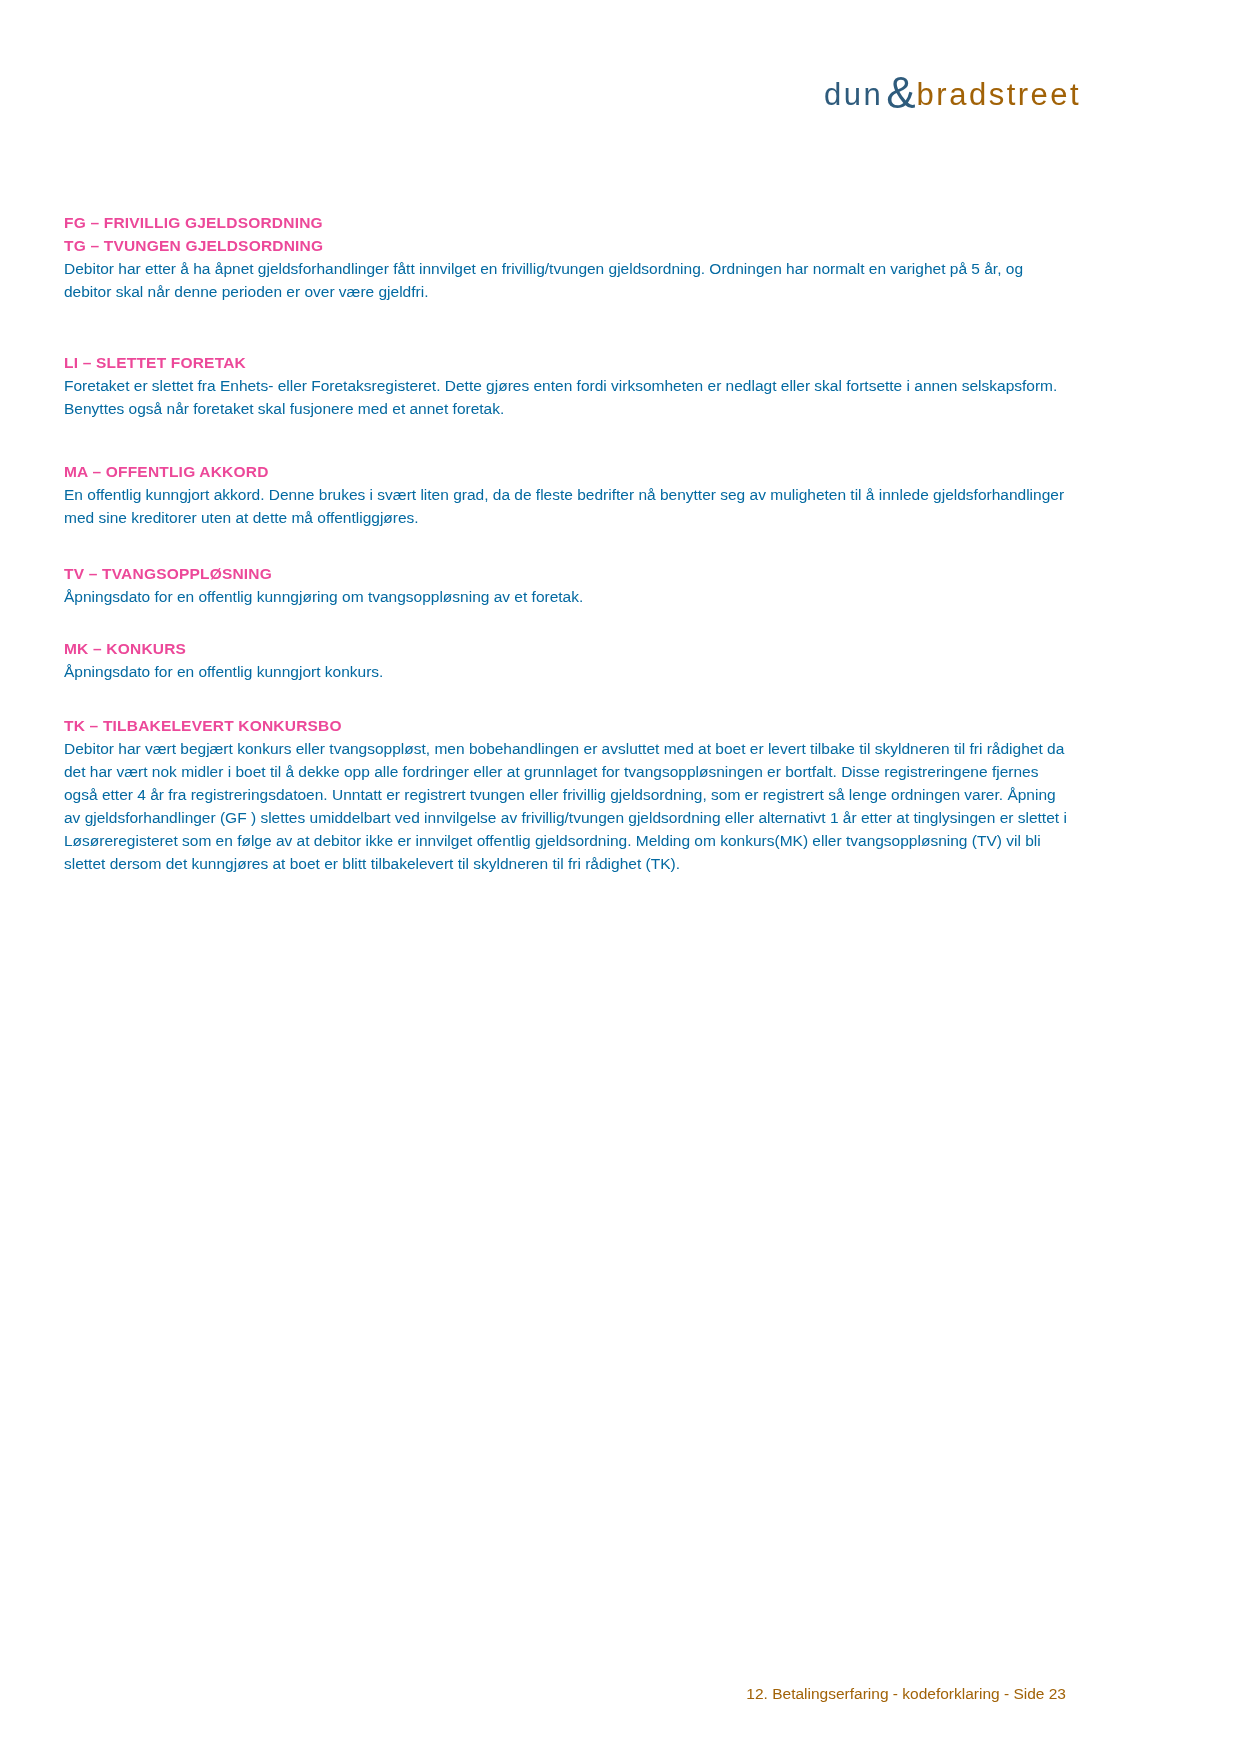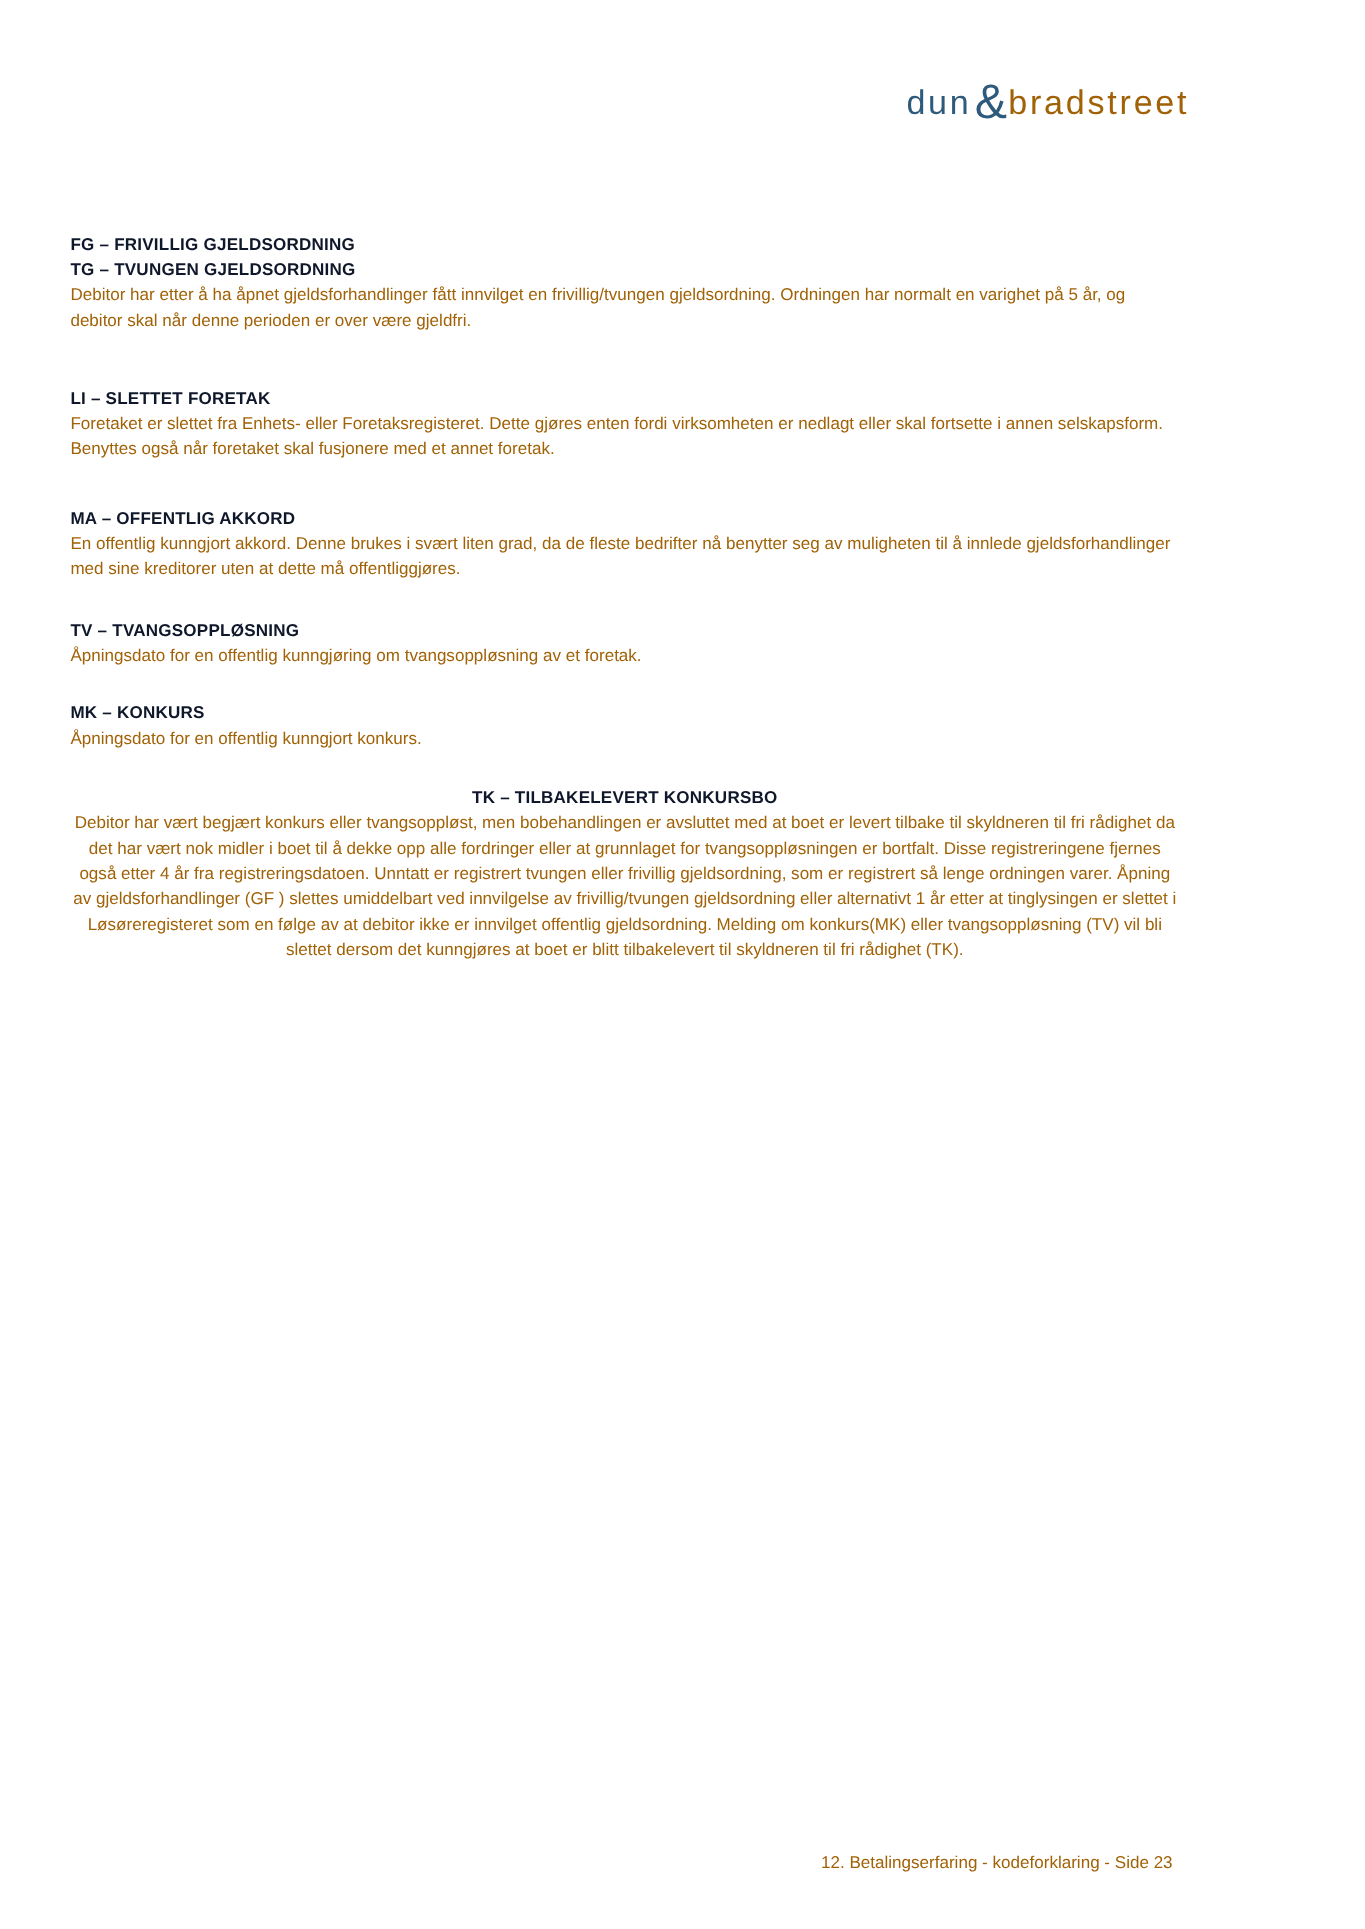--- a/index.html
+++ b/index.html
@@ -37,32 +37,32 @@
     color: #a16207;
   }
 
   
   .content {
     position: absolute; left: 64px; top: 211px; width: 1008px;
   }
   .section { margin: 0; }
   .section h2 {
     font-size: 15.5px; line-height: 23px; font-weight: bold;
-    color: #0f172a; letter-spacing: 0.2px;
+    color: #ec4899; letter-spacing: 0.2px;
   }
   .section p {
     font-size: 15.5px; line-height: 23px; font-weight: 400;
-    color: #a16207;
+    color: #0369a1;
   }
   .section-1 { margin-bottom: 48px; }
   .section-2 { margin-bottom: 40px; }
   .section-3 { margin-bottom: 33px; }
   .section-4 { margin-bottom: 31px; }
   .section-5 { margin-bottom: 29px; }
-  .section-6 { margin-bottom: 16px; text-align: center; }
+  .section-6 { margin-bottom: 16px; }
 
   
   .footer {
     position: absolute; left: 64px; top: 1683px; width: 1002px;
     text-align: right;
     font-size: 15.5px; line-height: 22px; color: #a16207;
   }
 </style>
 </head>
 <body>

